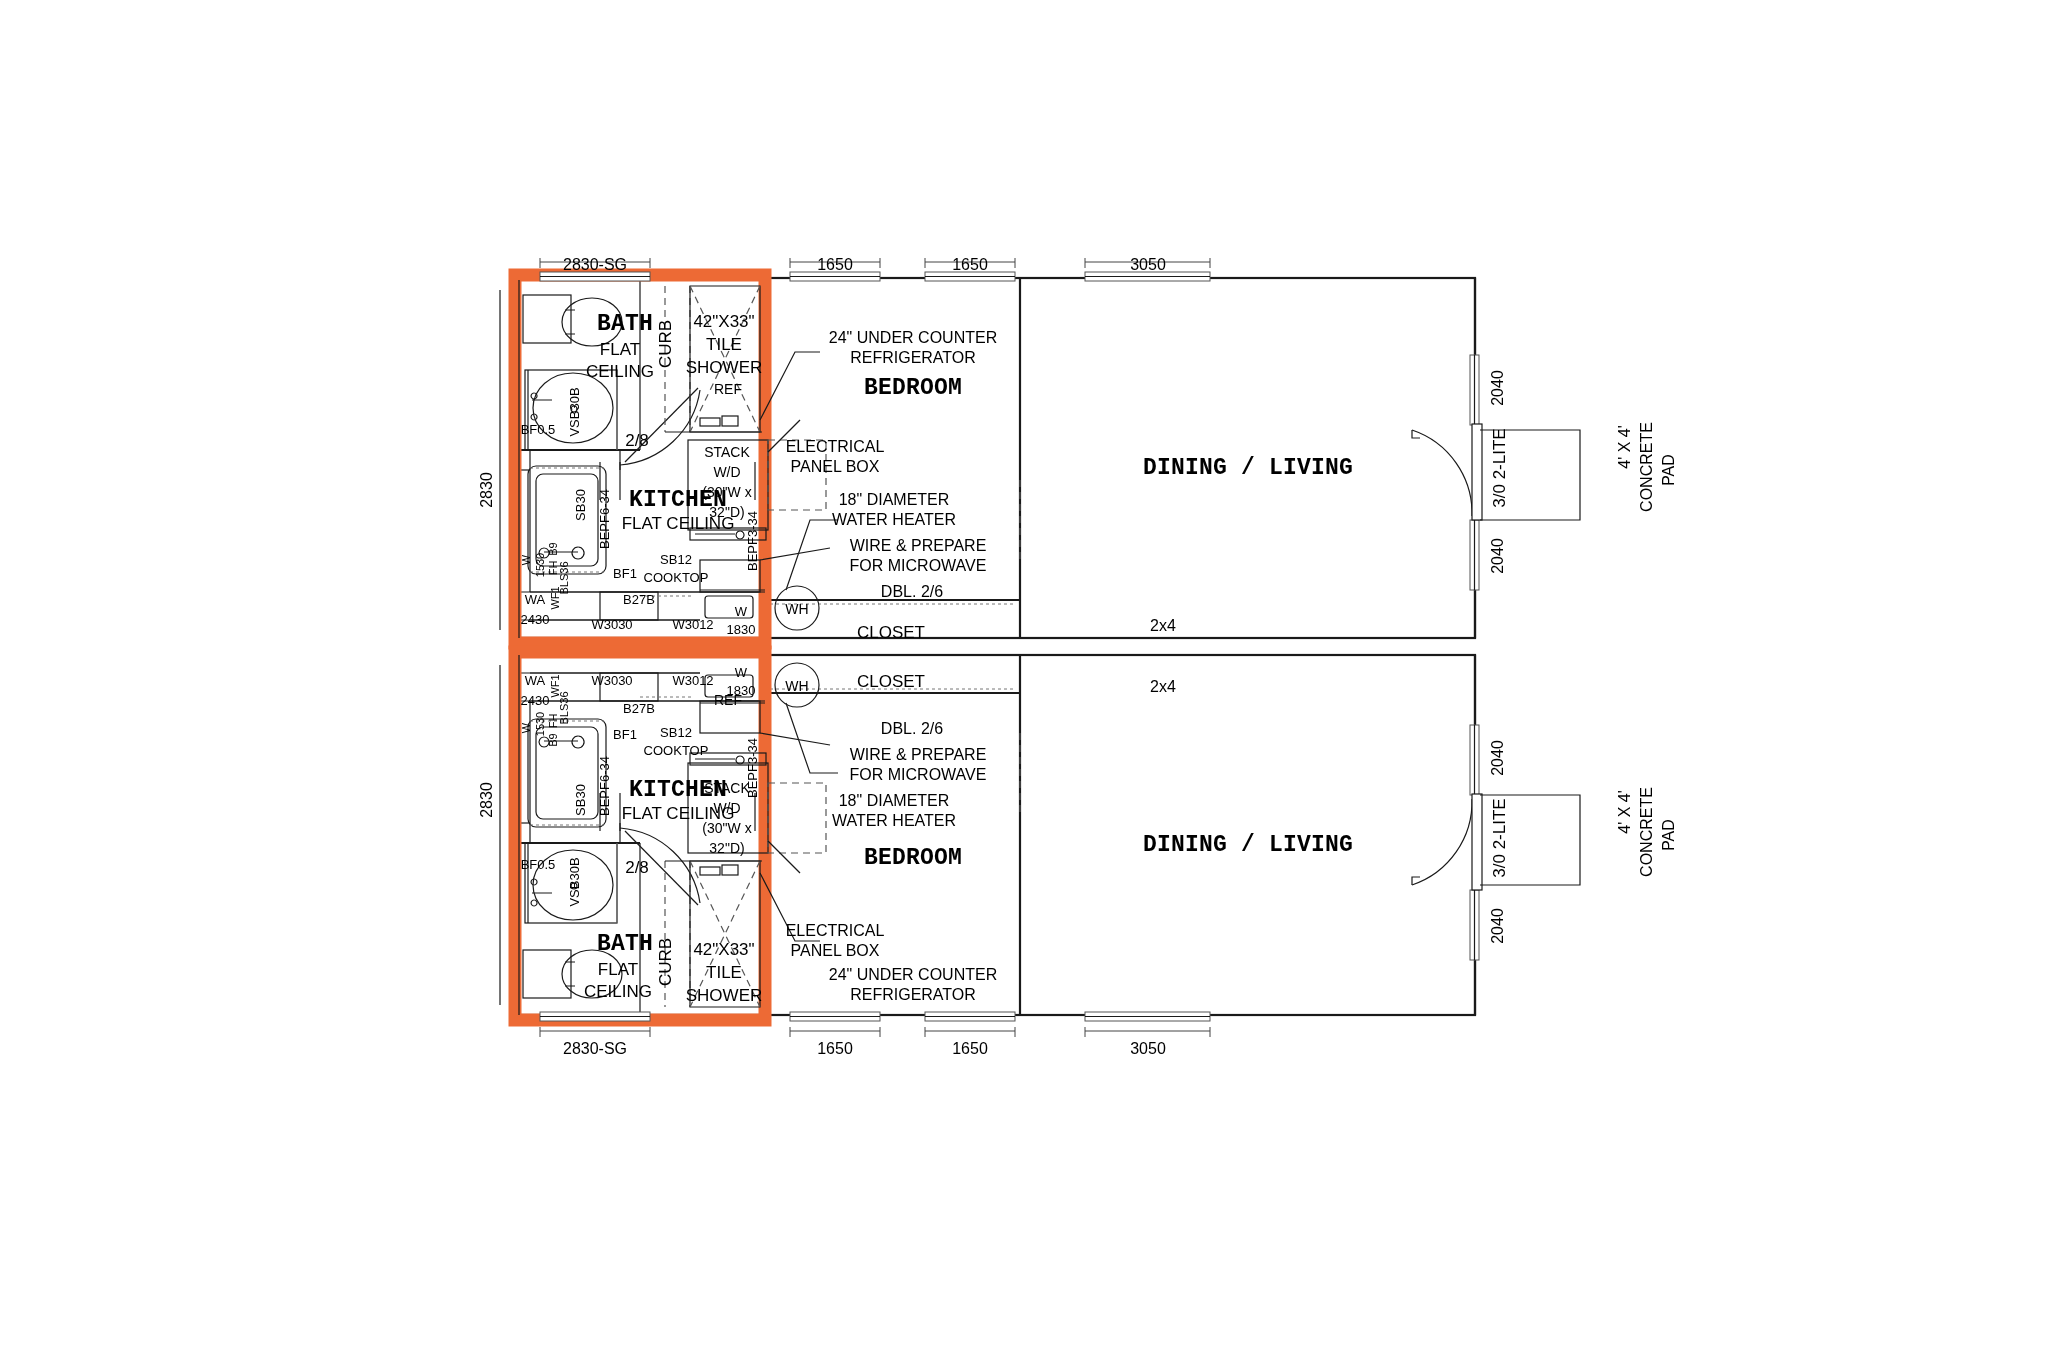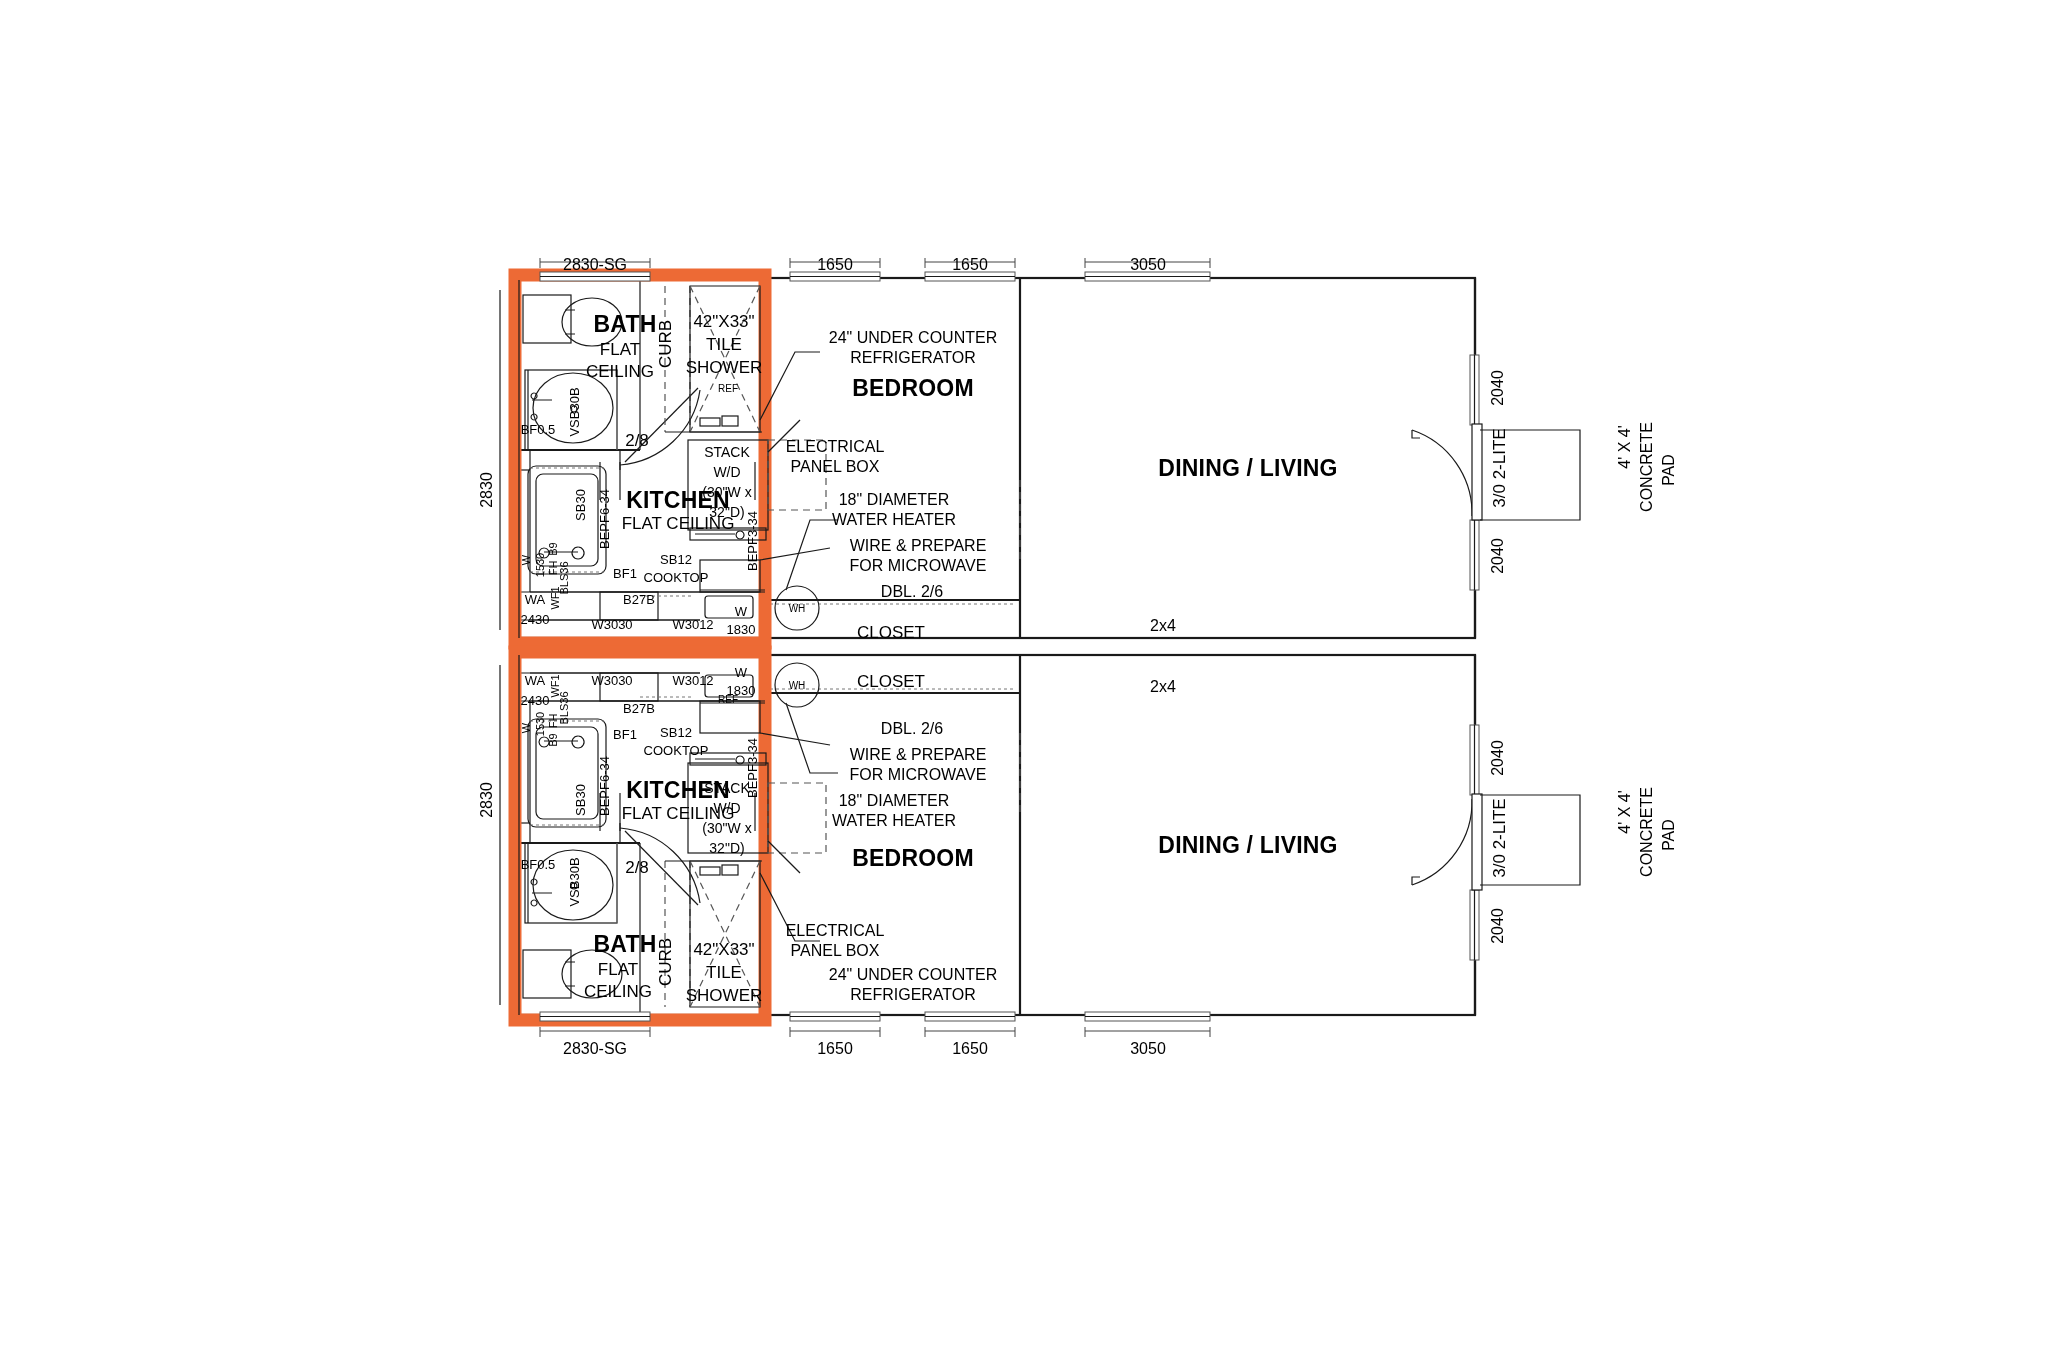--- a/index.html
+++ b/index.html
@@ -2,27 +2,27 @@
 <html><head>
 <meta charset="utf-8">
 <style>
   html,body{margin:0;padding:0;background:#ffffff;}
   body{width:2048px;height:1347px;position:relative;overflow:hidden;
        font-family:"Liberation Sans",sans-serif;color:#000;}
   #plan{position:absolute;left:0;top:0;width:2048px;height:1347px;}
   .lbl{position:absolute;white-space:nowrap;line-height:1.05;}
   .c{transform:translate(-50%,-50%);text-align:center;}
   .rot{transform:translate(-50%,-50%) rotate(-90deg);text-align:center;}
-  .big{font-size:23px;font-weight:bold;letter-spacing:.2px;}
+  .big{font-size:23px;font-weight:bold;letter-spacing:.2px;font-family:Liberation Mono, monospace;}
   .room{font-size:17px;}
   .dim{font-size:16px;}
   .ann{font-size:16px;text-align:center;}
   .tiny{font-size:13px;}
   .vtiny{font-size:11px;}
-  .xtiny{font-size:10px;}
+  .xtiny{font-size:14px;}
   .m{font-size:14px;}
 </style>
 </head>
 <body>
 
 <svg id="plan" viewBox="0 0 2048 1347" xmlns="http://www.w3.org/2000/svg">
   <defs>
     <style>
       .w  { stroke:#1a1a1a; stroke-width:2.2; fill:none; }
       .wt { stroke:#1a1a1a; stroke-width:1.2; fill:none; }

